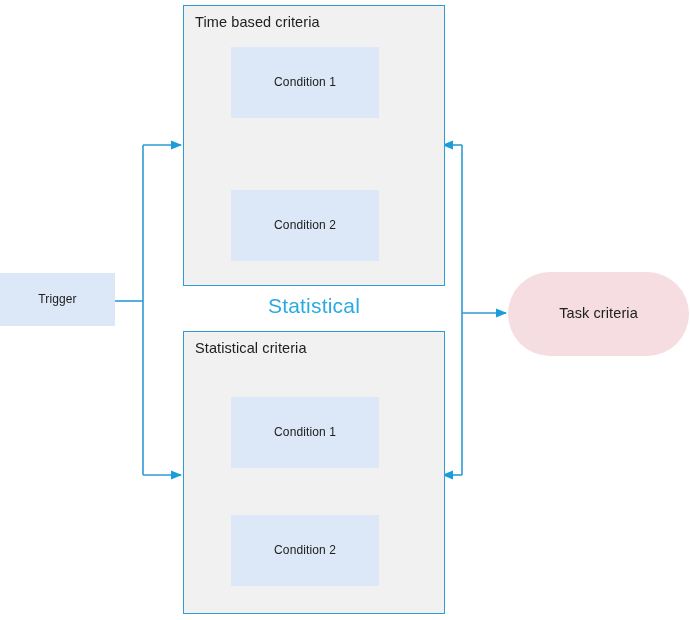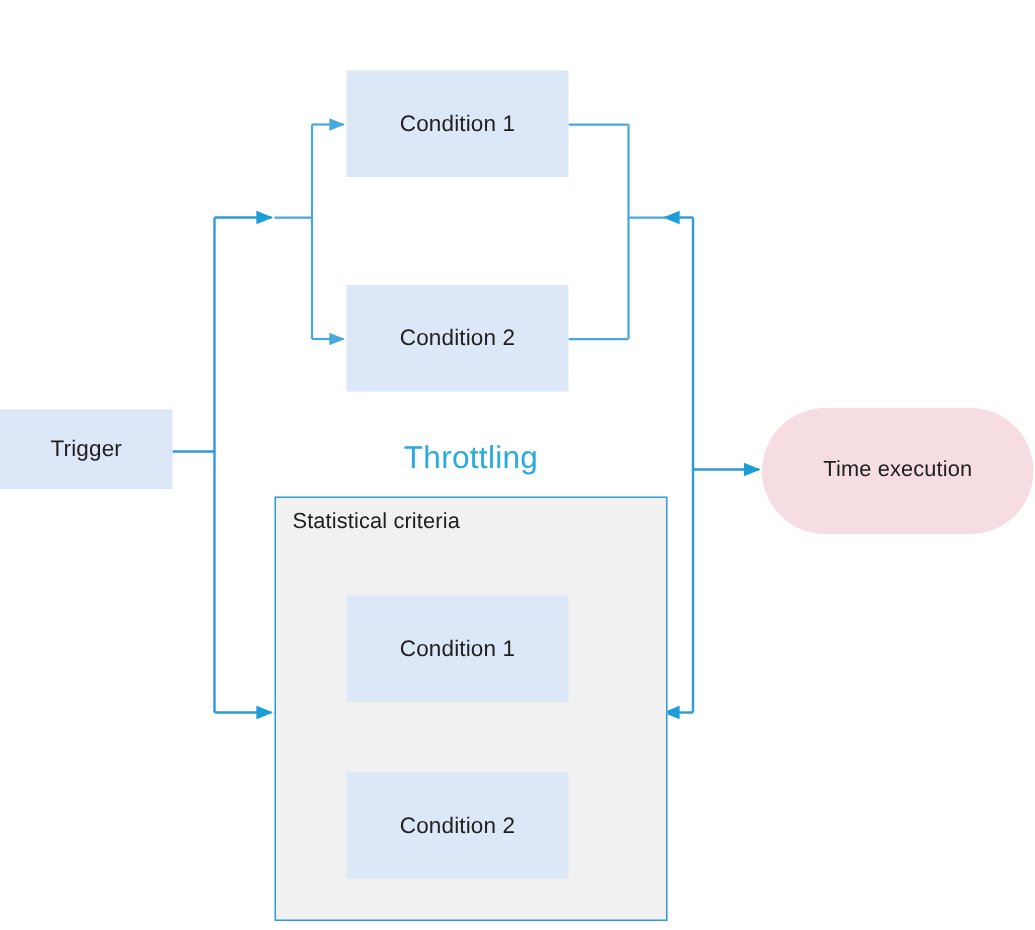--- a/index.html
+++ b/index.html
@@ -32,21 +32,21 @@
 
   
   .node {
     position: absolute;
     box-sizing: border-box;
     display: flex;
     align-items: center;
     justify-content: center;
     text-align: center;
     color: #202020;
-    font-size: 15px;
+    font-size: 12px;
     line-height: 1.2;
     letter-spacing: 0.1px;
   }
 
   
   #trigger-node {
     left: 0px;
     top: 273px;
     width: 115px;
     height: 53px;
@@ -173,36 +173,39 @@
       <path d="M 379 551 L 427 551"></path>
       <path d="M 427 433 L 427 551"></path>
       <path d="M 427 475 L 445 475"></path>
     </g>
   </svg>
 
   <div class="node" id="trigger-node">
     <span>Trigger</span>
   </div>
 
+  <div class="group-box" id="group-time">
+    <div class="group-label">Time based criteria</div>
+  </div>
   <div class="node condition-node" id="cond-time-1">
     <span>Condition 1</span>
   </div>
   <div class="node condition-node" id="cond-time-2">
     <span>Condition 2</span>
   </div>
 
-  <div id="throttling-label">Throttling</div>
+  <div id="throttling-label">Statistical</div>
 
   <div class="group-box" id="group-stat">
     <div class="group-label">Statistical criteria</div>
   </div>
   <div class="node condition-node" id="cond-stat-1">
     <span>Condition 1</span>
   </div>
   <div class="node condition-node" id="cond-stat-2">
     <span>Condition 2</span>
   </div>
 
   <div class="node" id="task-node">
-    <span>Time execution</span>
+    <span>Task criteria</span>
   </div>
 
 </div>
 
 </body></html>

